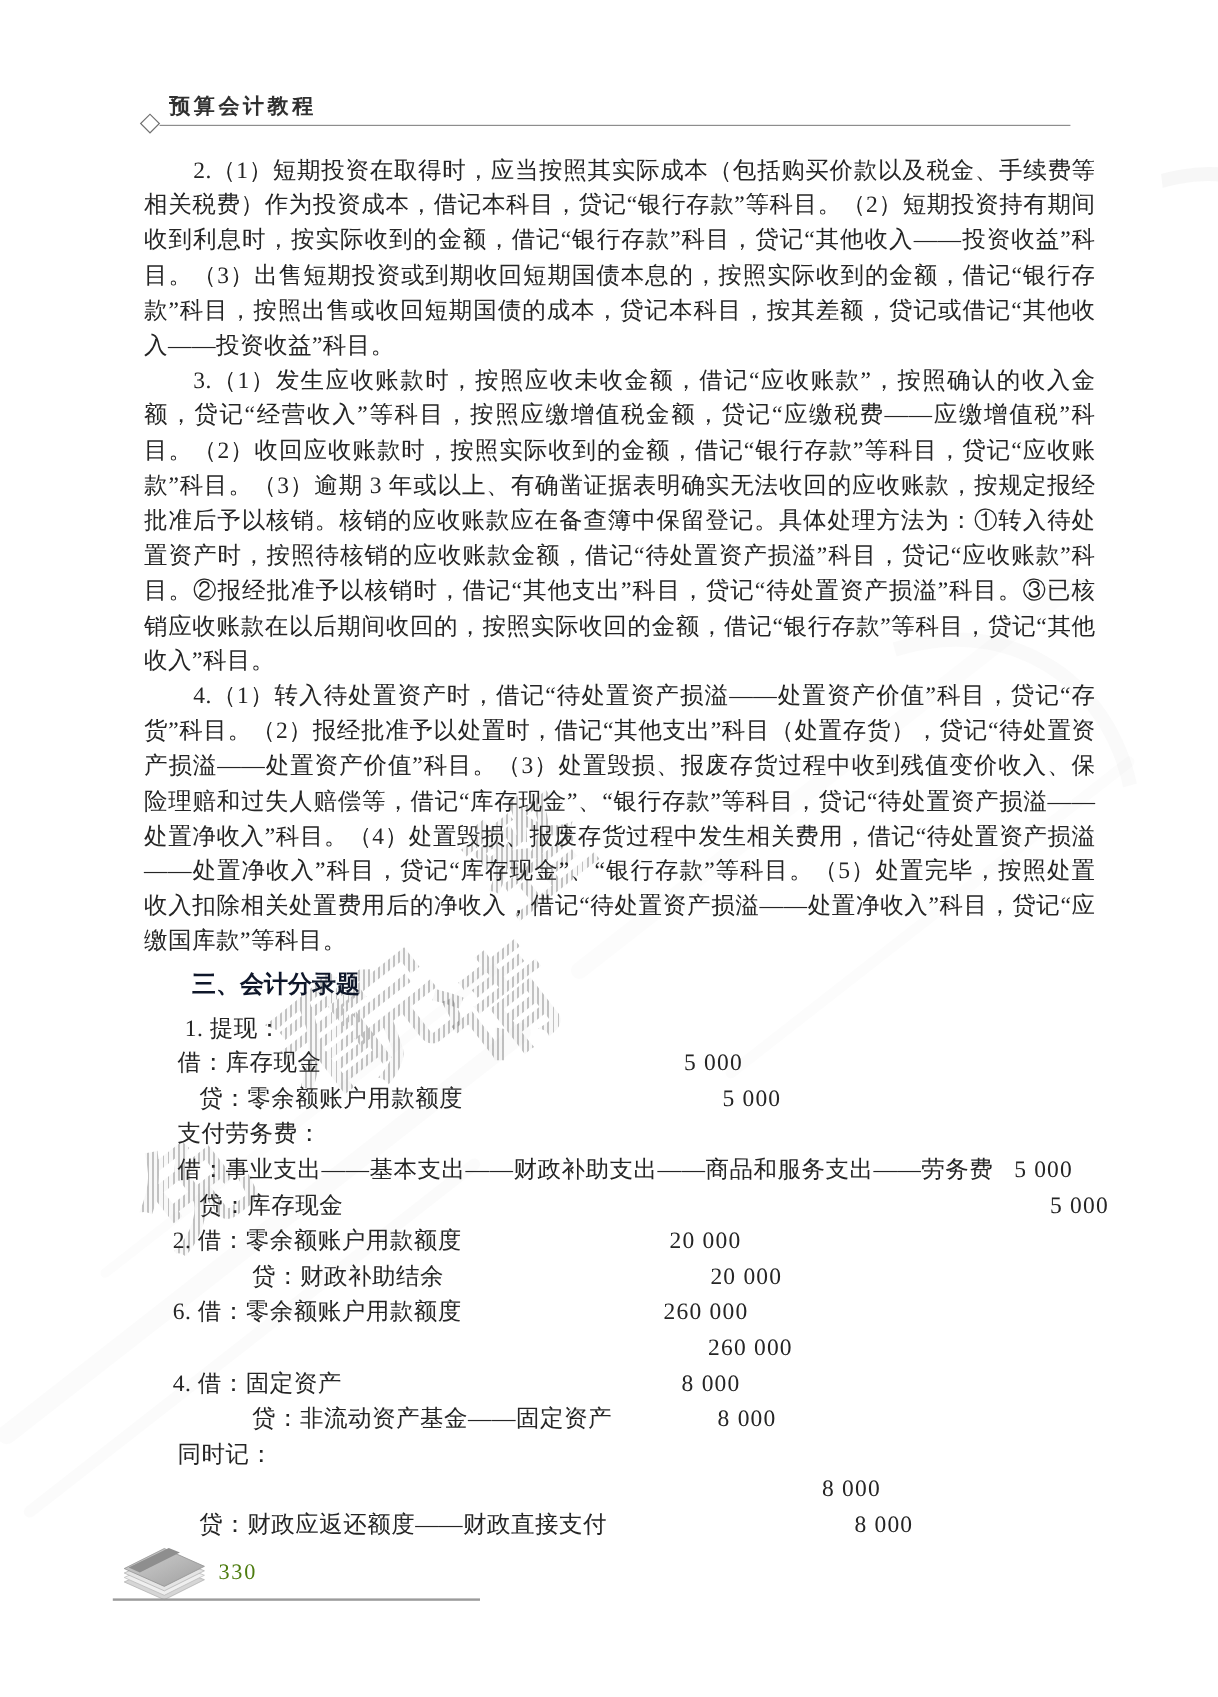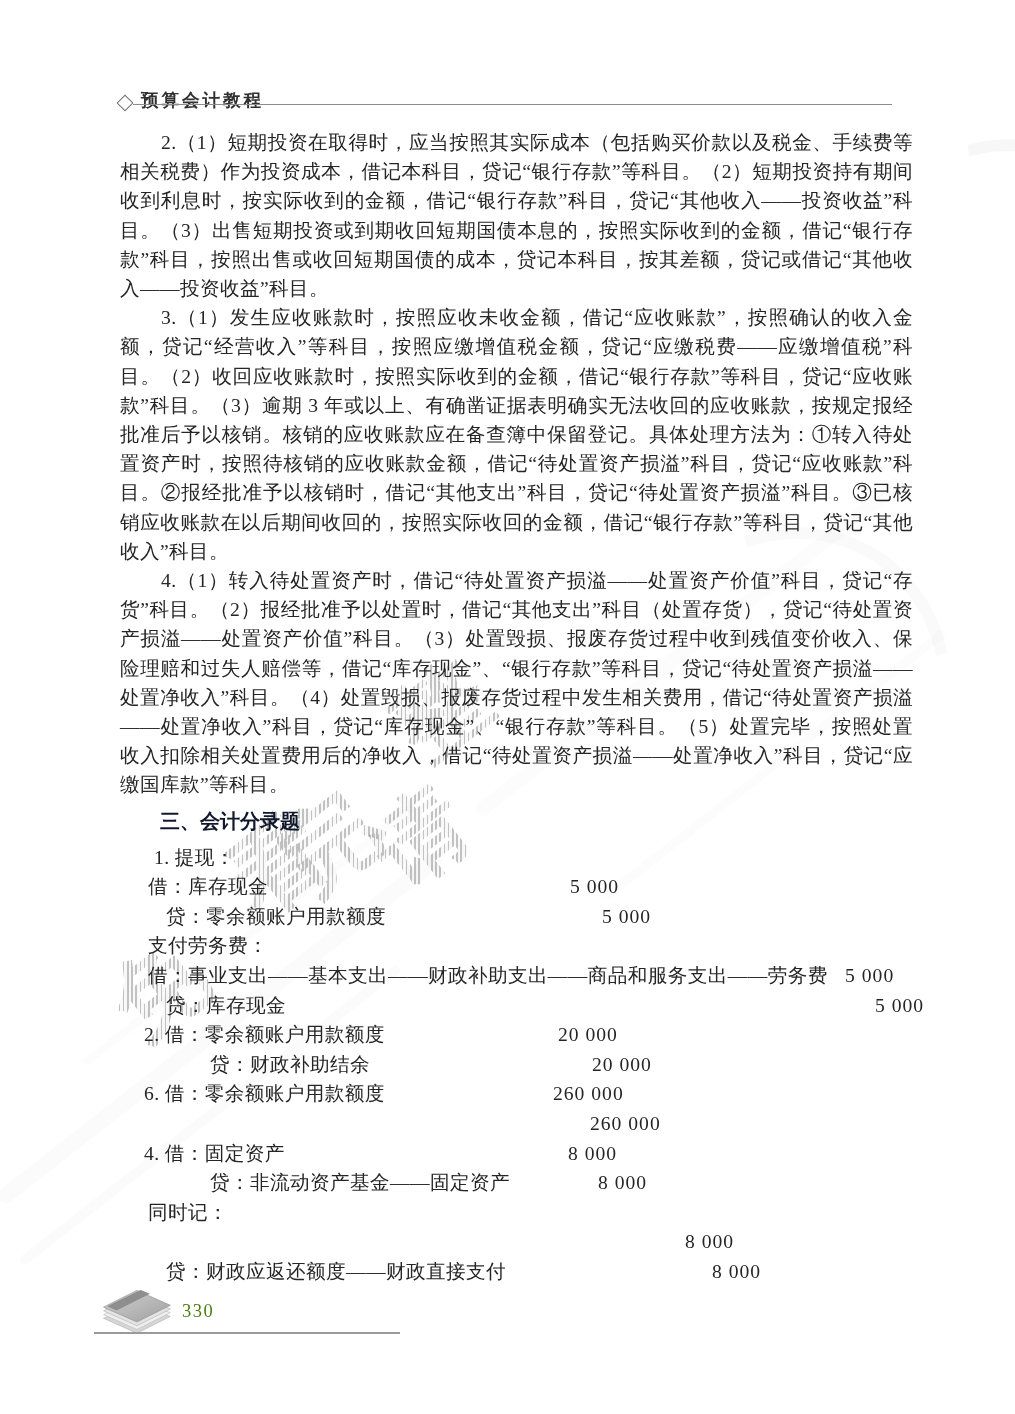--- a/index.html
+++ b/index.html
@@ -33,21 +33,21 @@
       -webkit-background-clip:text;background-clip:text;
     }
   }
   .wm.w0{left:112px;top:944px;}
   .wm.w1{left:231px;top:819px;}
   .wm.w2{left:283px;top:797px;}
   .wm.w3{left:374px;top:791px;}
   .wm.w4{left:394px;top:664px;}
   
   .hdr-title{
-    position:absolute;left:141px;top:88px;z-index:2;
+    position:absolute;left:141px;top:76px;z-index:2;
     font-family:"Liberation Sans","DejaVu Sans",sans-serif;font-weight:bold;
     font-size:17.5px;letter-spacing:3px;color:#303030;
   }
   .hdr-rule{position:absolute;left:133px;top:104px;width:759px;height:1.4px;background:#8d8d8d;z-index:2;}
   .hdr-diamond{
     position:absolute;left:119px;top:97px;width:10px;height:10px;z-index:2;
     border:1.6px solid #707070;transform:rotate(45deg);background:#fff;
   }
   
   .content{position:absolute;left:120px;top:128px;width:793px;z-index:2;}

